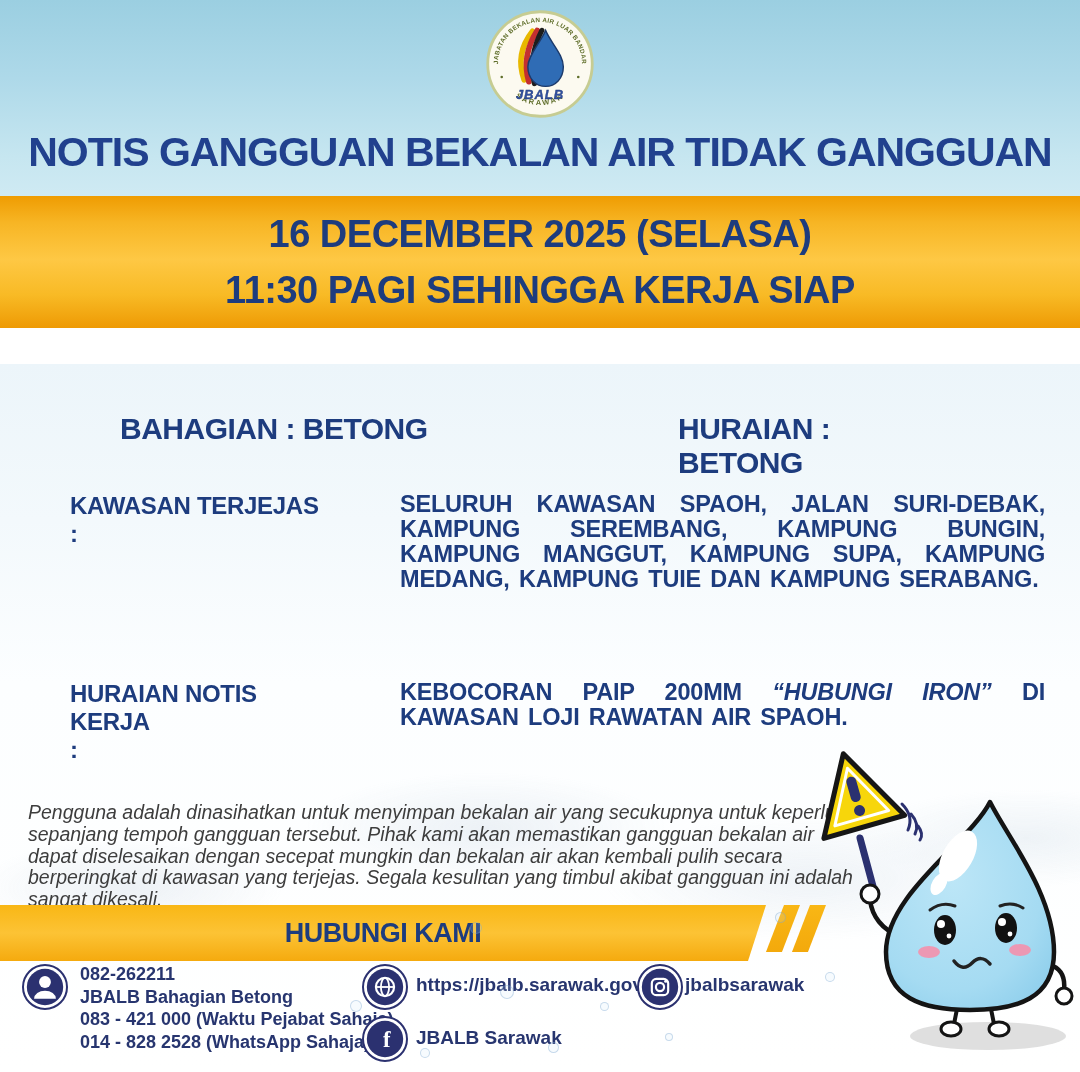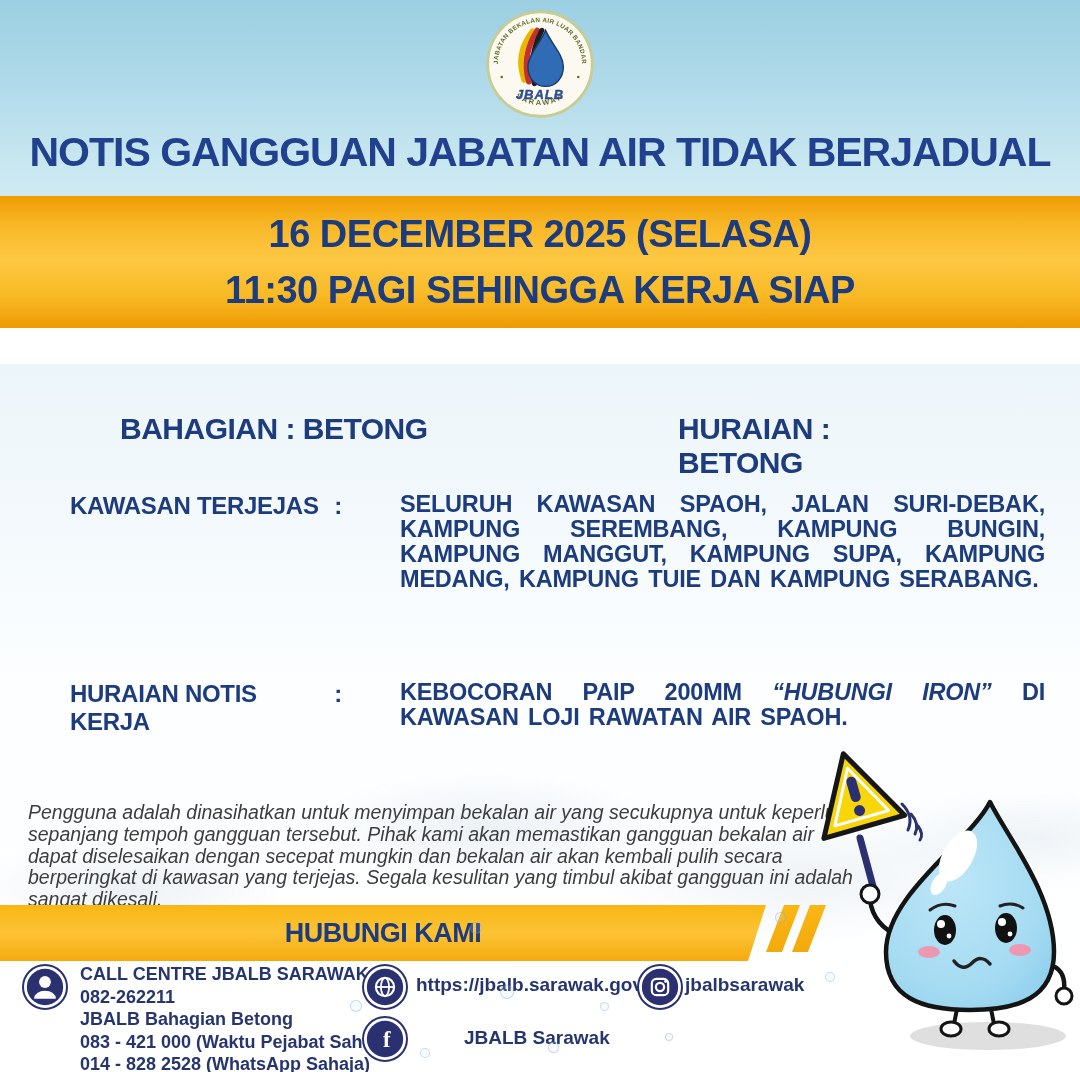--- a/index.html
+++ b/index.html
@@ -24,21 +24,21 @@
   .splash{position:absolute;left:0;top:768px;width:1080px;height:200px;opacity:.55;
     background:
       radial-gradient(220px 70px at 12% 60%, rgba(165,185,205,.35), rgba(165,185,205,0) 70%),
       radial-gradient(260px 80px at 45% 30%, rgba(150,175,200,.30), rgba(150,175,200,0) 70%),
       radial-gradient(300px 90px at 75% 55%, rgba(170,190,210,.32), rgba(170,190,210,0) 70%),
       radial-gradient(240px 70px at 95% 35%, rgba(160,185,205,.30), rgba(160,185,205,0) 70%);}
   .region-row{position:absolute;top:412px;left:0;width:856px;height:36px;}
   .bahagian{position:absolute;left:120px;top:0;font-size:30px;font-weight:bold;color:#1d3c7e;letter-spacing:-0.5px;}
   .daerah{position:absolute;left:678px;top:0;font-size:30px;font-weight:bold;color:#1d3c7e;letter-spacing:-0.5px;}
   .field-label{position:absolute;left:70px;width:272px;display:flex;justify-content:space-between;
-    font-size:24px;font-weight:bold;color:#1d3c7e;letter-spacing:-0.3px;}
+    font-size:24px;font-weight:bold;color:#1d3c7e;letter-spacing:-0.3px;flex-direction:column;}
   .field-text{position:absolute;left:400px;width:645px;font-size:23.5px;font-weight:bold;color:#1d3c7e;
     line-height:25px;text-align:justify;letter-spacing:-0.2px;word-spacing:3px;}
   .affected-label{top:492px;}
   .affected-text{top:492px;}
   .work-label{top:680px;}
   .work-text{top:680px;}
   .italic-part{font-style:italic;}
   .advisory{position:absolute;left:28px;top:802px;width:834px;
     font-size:19.5px;font-style:italic;color:#3d3d3d;line-height:21.8px;font-weight:500;}
   
@@ -89,21 +89,21 @@
         <path d="M52 25 Q33 49 43 77" stroke="#e8b800" stroke-width="6" fill="none" stroke-linecap="round"></path>
         <path d="M57 24 Q40 51 48 79" stroke="#c43030" stroke-width="6" fill="none" stroke-linecap="round"></path>
         <path d="M62 24 Q47 53 54 81" stroke="#1d1d1d" stroke-width="5.5" fill="none" stroke-linecap="round"></path>
       </g>
 
       <path d="M66 24 C72 38 85 50 85 63 C85 75.5 76.5 84 66 84 C55.5 84 47 75.5 47 63 C47 51 60 38 66 24 Z" fill="#2f6cb5" stroke="#1c3a6b" stroke-width="1.5"></path>
       <text x="60" y="97" text-anchor="middle" font-size="14" font-weight="bold" font-style="italic" fill="#3050a2" stroke="#223a73" stroke-width="0.4" letter-spacing="1" font-family="Liberation Sans, sans-serif">JBALB</text>
     </svg>
   </div>
 
-  <div class="page-title">NOTIS GANGGUAN JABATAN AIR TIDAK BERJADUAL</div>
+  <div class="page-title">NOTIS GANGGUAN BEKALAN AIR TIDAK GANGGUAN</div>
 
   <div class="date-banner">
     <div class="date-line">16 DECEMBER 2025 (SELASA)</div>
     <div class="date-line">11:30 PAGI SEHINGGA KERJA SIAP</div>
   </div>
 
   <div class="content-bg"></div>
   <div class="splash"></div>
 
   <div class="region-row">
@@ -136,21 +136,20 @@
   <div class="stripe stripe-2"></div>
 
   <div class="icon-ring" style="left:22px;top:964px;">
     <svg width="40" height="40" viewBox="0 0 44 44">
       <circle cx="22" cy="22" r="20" fill="#2b3170"></circle>
       <circle cx="22" cy="16.5" r="6.5" fill="#ffffff"></circle>
       <path d="M10 35 a12 9 0 0 1 24 0 Z" fill="#ffffff"></path>
     </svg>
   </div>
   <div class="contact-text call-block">
-    <div>CALL CENTRE JBALB SARAWAK</div>
     <div>082-262211</div>
     <div>JBALB Bahagian Betong</div>
     <div>083 - 421 000 (Waktu Pejabat Sahaja)</div>
     <div>014 - 828 2528 (WhatsApp Sahaja)</div>
   </div>
 
   <div class="icon-ring" style="left:362px;top:964px;">
     <svg width="40" height="40" viewBox="0 0 44 44">
       <circle cx="22" cy="22" r="20" fill="#2b3170"></circle>
       <circle cx="22" cy="22" r="10" stroke="#ffffff" stroke-width="2.4" fill="none"></circle>
@@ -159,21 +158,21 @@
     </svg>
   </div>
   <div class="contact-text link-text" style="left:416px;top:974px;">https://jbalb.sarawak.gov.my/</div>
 
   <div class="icon-ring" style="left:362px;top:1016px;">
     <svg width="40" height="40" viewBox="0 0 44 44">
       <circle cx="22" cy="22" r="20" fill="#2b3170"></circle>
       <text x="24" y="31" text-anchor="middle" font-size="25" font-weight="bold" fill="#ffffff" font-family="Liberation Serif, serif">f</text>
     </svg>
   </div>
-  <div class="contact-text link-text" style="left:416px;top:1027px;margin-left:48px;">JBALB Sarawak</div>
+  <div class="contact-text link-text" style="left:416px;top:1027px;">JBALB Sarawak</div>
 
   <div class="icon-ring" style="left:637px;top:964px;">
     <svg width="40" height="40" viewBox="0 0 44 44">
       <circle cx="22" cy="22" r="20" fill="#2b3170"></circle>
       <rect x="13" y="13" width="18" height="18" rx="5" stroke="#ffffff" stroke-width="2.4" fill="none"></rect>
       <circle cx="22" cy="22" r="4.5" stroke="#ffffff" stroke-width="2.4" fill="none"></circle>
       <circle cx="28.3" cy="15.7" r="1.7" fill="#ffffff"></circle>
     </svg>
   </div>
   <div class="contact-text link-text" style="left:656px;top:974px;margin-left:29px;">jbalbsarawak</div>

